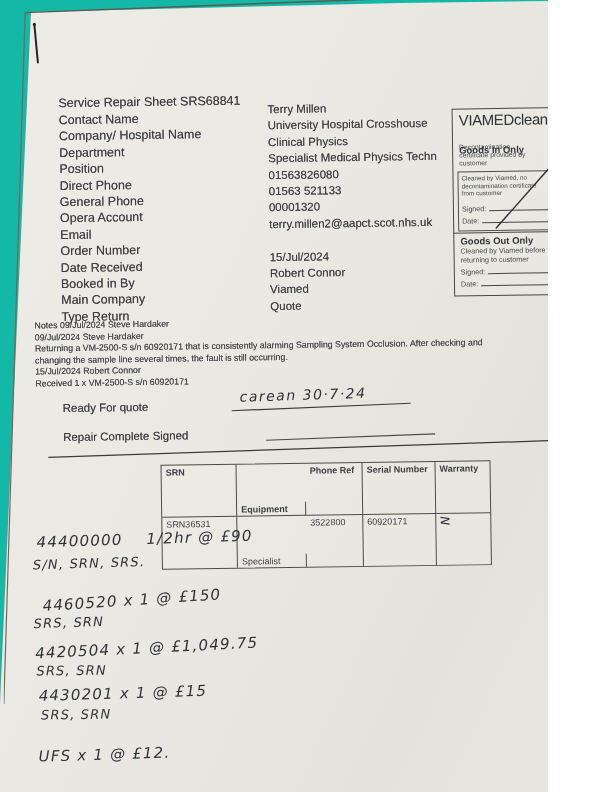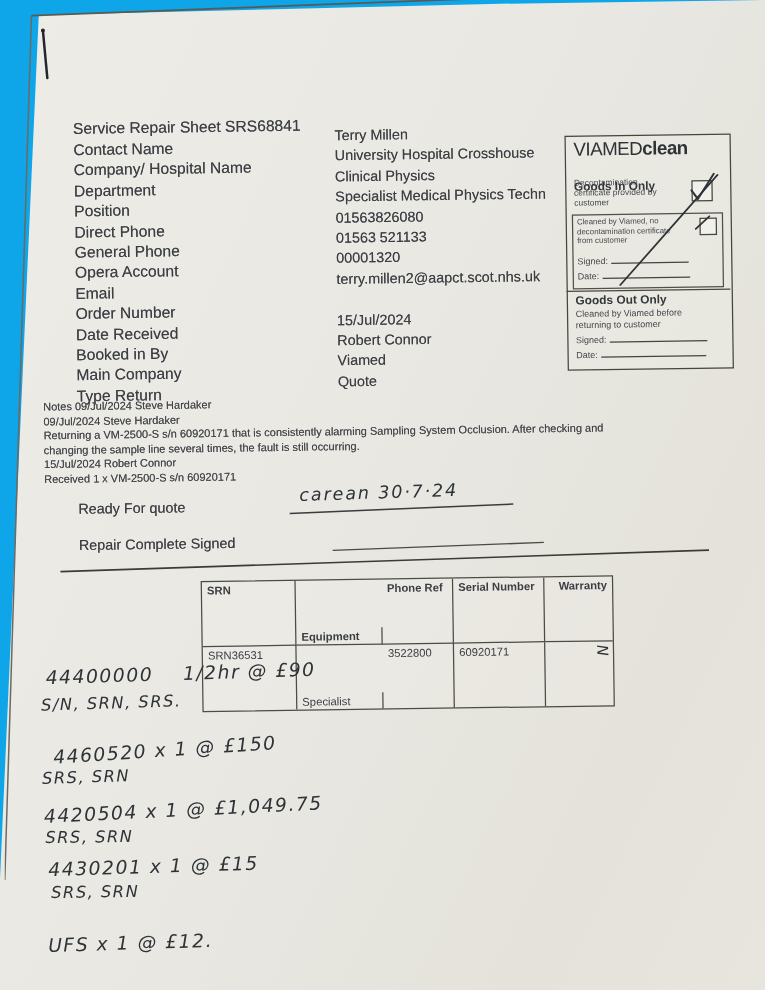--- a/index.html
+++ b/index.html
@@ -1,33 +1,33 @@
 <!DOCTYPE html>
 <html><head>
 <meta charset="utf-8">
 <style>
   html,body{margin:0;padding:0;}
-  #frame{position:relative;width:612px;height:792px;background:#0ea5e9;overflow:hidden;
+  #frame{position:relative;width:548px;height:792px;background:#14b8a6;overflow:hidden;
          font-family:"Liberation Sans",sans-serif;}
   #paper{position:absolute;inset:0;
          background:linear-gradient(115deg,#edece6 0%,#e9e8e2 45%,#e4e2db 80%,#e7e5de 100%);
          clip-path:polygon(31px 12px,400px 3px,612px 0px,612px 792px,0px 792px,0px 703px);}
   #content{position:absolute;inset:0;transform:rotate(-0.8deg);transform-origin:70px 430px;}
 
   .ptxt{position:absolute;color:#3b3e43;text-shadow:0 0 0.5px rgba(70,70,75,.75);white-space:nowrap;}
   .title{left:63px;top:96px;font-size:12.5px;}
   .labels{left:63px;top:112px;font-size:12.5px;line-height:16.4px;}
   .values{left:272px;top:104px;font-size:11.5px;line-height:16.4px;max-width:186px;overflow:hidden;}
   .labels div,.values div{height:16.4px;white-space:nowrap;}
 
   
   .cleanbox{position:absolute;left:456px;top:114px;width:131px;height:186px;
             border:1.6px solid #46463f;color:#3b3e43;background:rgba(238,237,231,.4);}
   .cb-brand{position:absolute;left:6px;top:2px;font-size:15px;letter-spacing:-0.4px;color:#2f3236;}
-  .cb-brand b{font-weight:bold;}
+  .cb-brand b{font-weight:normal;}
   .cb-head{position:absolute;left:6px;font-size:9.5px;font-weight:bold;color:#33363a;}
   .cb-small{position:absolute;font-size:6.8px;line-height:8.2px;color:#45484d;white-space:normal;}
   .chk{position:absolute;border:1.4px solid #45453f;background:rgba(250,250,246,.5);}
   .subbox{position:absolute;left:4px;top:62px;width:119px;height:58px;border:1.1px solid #504f48;}
   .sigrow{position:absolute;font-size:7.2px;color:#45484d;}
   .sigline{display:inline-block;width:62px;border-bottom:1px solid #45453f;height:7px;margin-left:3px;}
   .cb-divider{position:absolute;left:-1px;top:123px;width:131px;border-top:1.6px solid #46463f;}
 
   
   .notes{left:36px;top:320px;font-size:8.8px;line-height:11.6px;color:#42454a;}
@@ -40,21 +40,21 @@
   .hand{position:absolute;font-family:"DejaVu Sans",sans-serif;font-style:italic;
         color:#2e3338;white-space:pre;}
   .signature{left:240px;top:390px;font-size:14px;letter-spacing:1.5px;transform:rotate(-1deg);}
 
   
   .eqtable{position:absolute;left:160px;top:466px;display:flex;flex-direction:column;
            border:1.2px solid #4c4c46;background:rgba(240,239,233,.35);}
   .trow{display:flex;}
   .trow > div{border-right:1.1px solid #4c4c46;padding:2px 4px 1px 4px;font-size:9px;
               color:#3b3e43;overflow:hidden;white-space:nowrap;}
-  .trow > div:last-child{border-right:none;text-align:right;}
+  .trow > div:last-child{border-right:none;}
   .trow.head > div{font-weight:600;border-bottom:1.1px solid #4c4c46;}
   .c0{width:66px;} .c1{width:60px;margin-top:38px;} .c2{width:48px;} .c3{width:64px;} .c4{width:46px;}
   .warranty-mark{font-family:"DejaVu Sans",sans-serif;font-style:italic;font-size:12px;
                  color:#2e3338;transform:rotate(88deg);display:inline-block;line-height:10px;}
 
   
   .hw{font-size:15px;letter-spacing:1.2px;}
 
   svg.marks{position:absolute;left:0;top:0;pointer-events:none;}
 </style>

